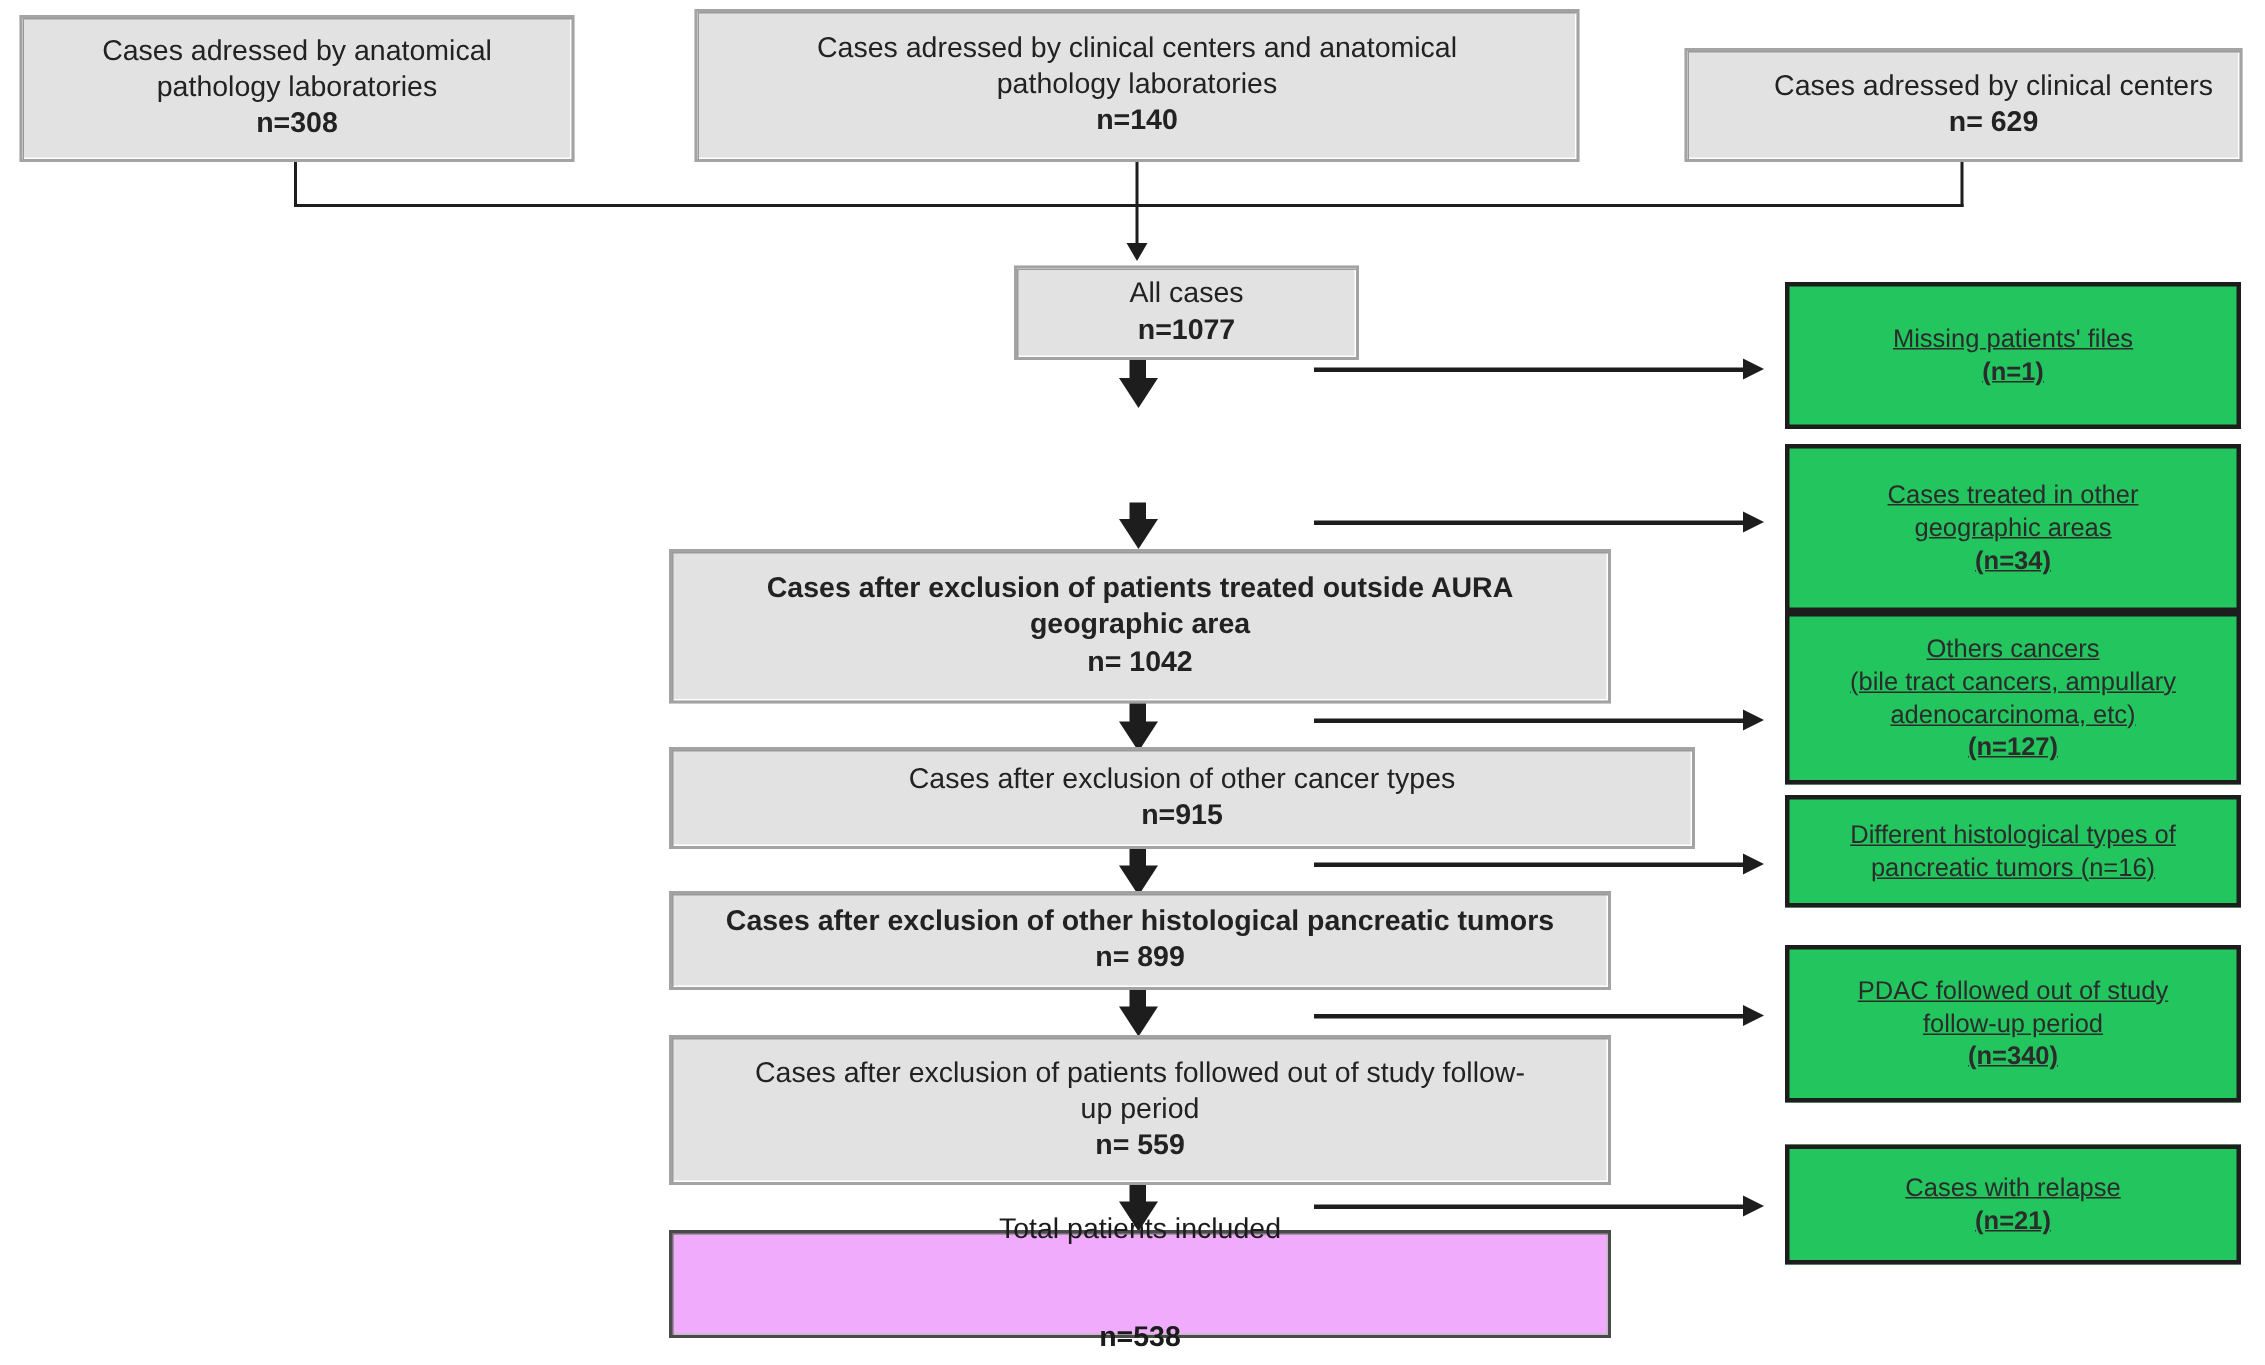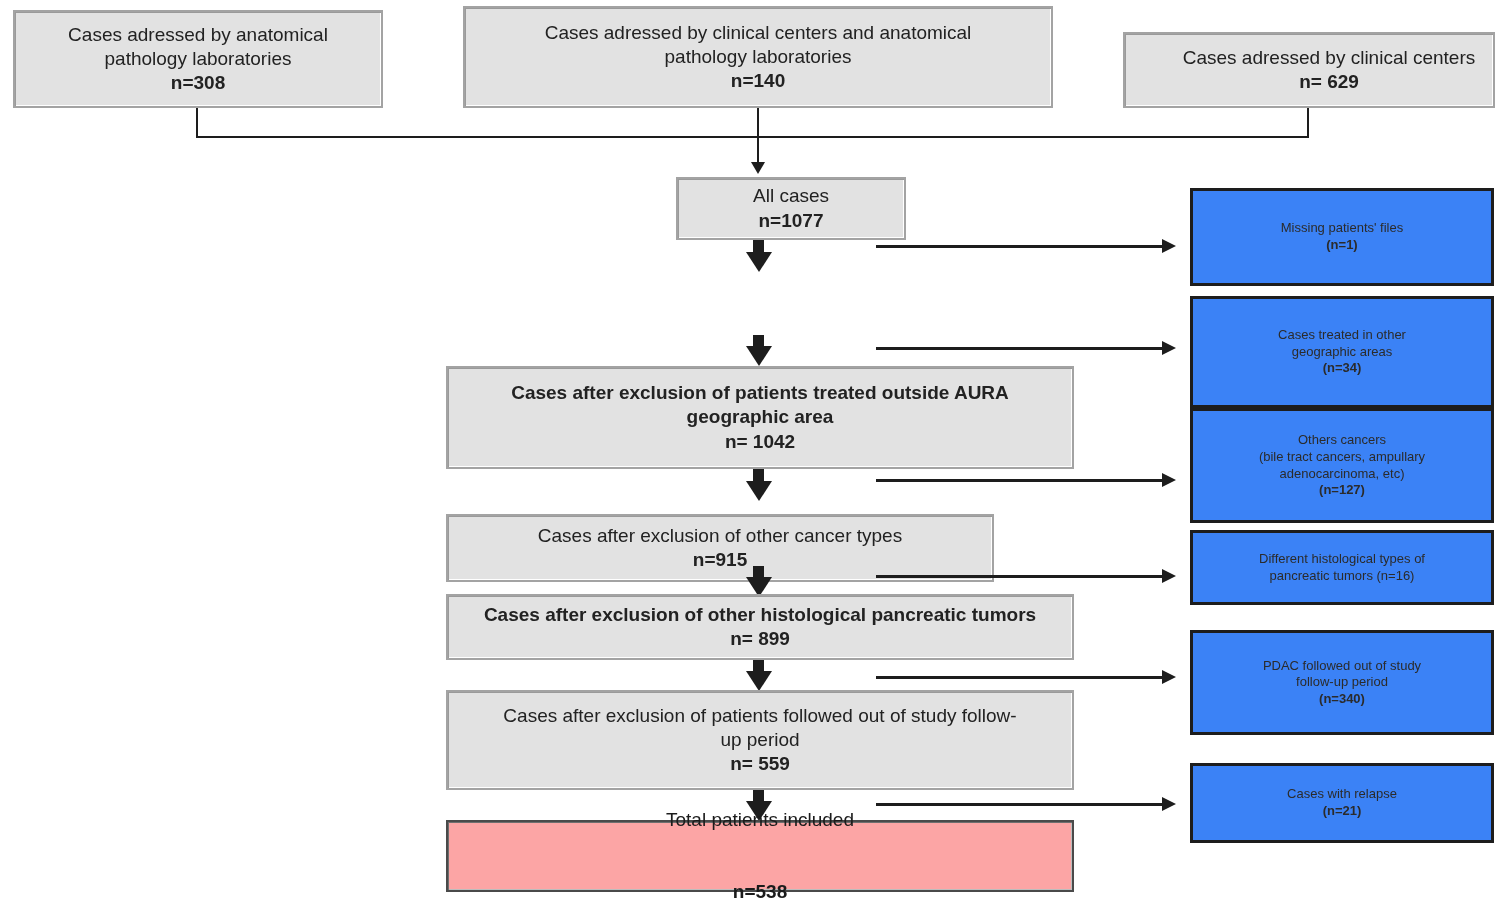--- a/index.html
+++ b/index.html
@@ -38,33 +38,34 @@
   
   .node.grey {
     background: #e2e2e2;
     border: 2px solid #a3a3a3;
     box-shadow: 1px 1px 0 0 #9a9a9a inset, -1px -1px 0 0 #ffffff inset;
     font-size: 19px;
     color: #222222;
   }
   
   .node.darkgrey {
-    background: #fca5a5;
+    background: #f0abfc;
     border: 2px solid #4a4a4a;
     box-shadow: 1px 1px 0 0 #6f6f6f inset, -1px -1px 0 0 #bdbdbd inset;
     font-size: 19px;
     color: #1b1b1b;
     gap: 48px;
   }
   
   .node.white {
-    background: #3b82f6;
+    background: #22c55e;
     border: 3px solid #1d1d1d;
-    font-size: 13px;
+    font-size: 17px;
     color: #2b2b2b;
+    text-decoration: underline;
   }
 
   
   .vline, .hline {
     position: absolute;
     background: #1d1d1d;
   }
   .vline { width: 3px; }
   .hline { height: 3px; }
 
@@ -149,21 +150,21 @@
 
   <div class="node grey" style="left:446px; top:366px; width:628px; height:103px;">
     <span class="line bold">Cases after exclusion of patients treated outside AURA</span>
     <span class="line bold">geographic area</span>
     <span class="line bold">n= 1042</span>
   </div>
 
   <div class="stem-fat" style="left:753px; top:469px; height:14px;"></div>
   <div class="arrow-down-fat" style="left:746px; top:481px;"></div>
 
-  <div class="node grey" style="left:446px; top:514px; width:548px; height:68px;">
+  <div class="node grey" style="left:446px; top:498px; width:684px; height:68px;">
     <span class="line">Cases after exclusion of other cancer types</span>
     <span class="line bold">n=915</span>
   </div>
 
   <div class="stem-fat" style="left:753px; top:566px; height:13px;"></div>
   <div class="arrow-down-fat" style="left:746px; top:577px;"></div>
 
   <div class="node grey" style="left:446px; top:594px; width:628px; height:66px;align-items:center;">
     <span class="line bold">Cases after exclusion of other histological pancreatic tumors</span>
     <span class="line bold">n= 899</span>

